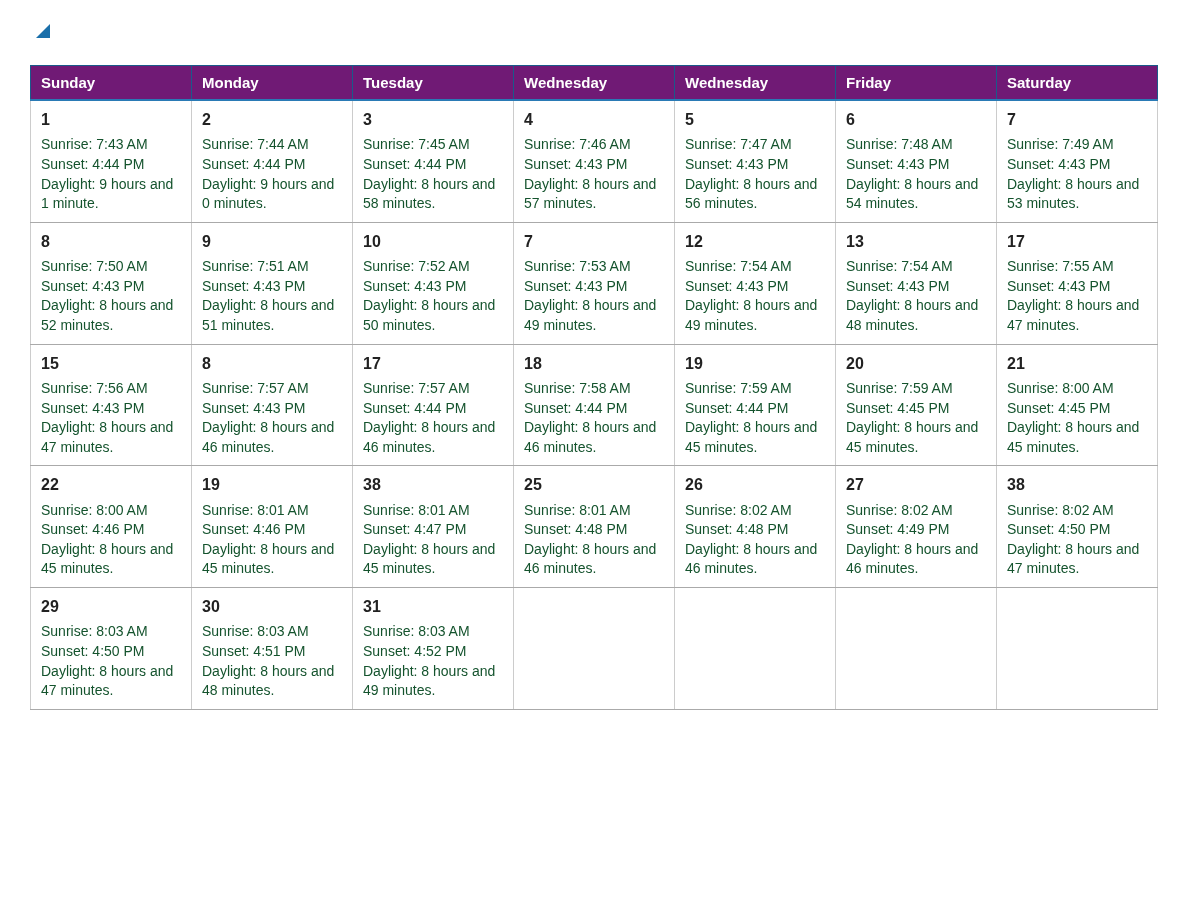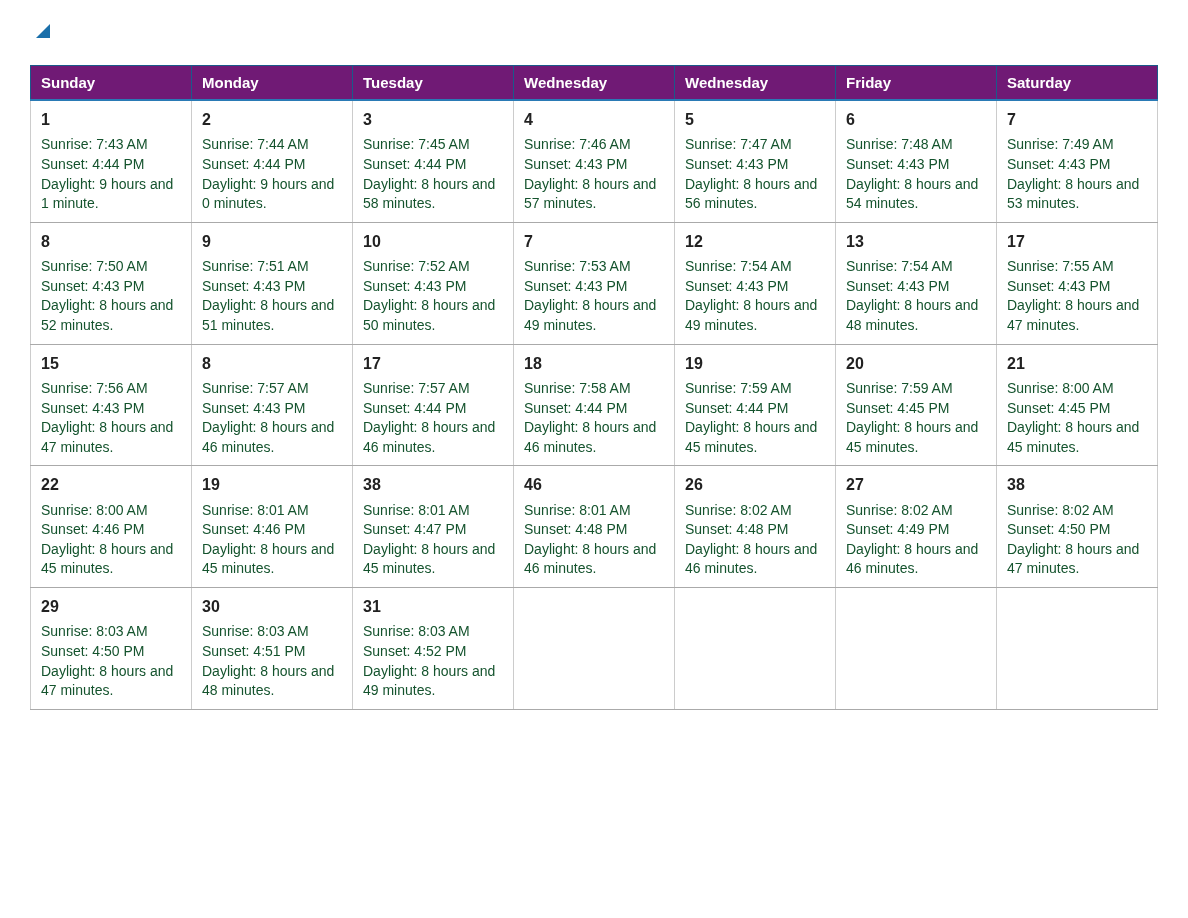--- a/index.html
+++ b/index.html
@@ -154,21 +154,21 @@
         <td><span class="day-number">17</span><span class="day-info">Sunrise: 7:57 AM<br>Sunset: 4:44 PM<br>Daylight: 8 hours and 46 minutes.</span></td>
         <td><span class="day-number">18</span><span class="day-info">Sunrise: 7:58 AM<br>Sunset: 4:44 PM<br>Daylight: 8 hours and 46 minutes.</span></td>
         <td><span class="day-number">19</span><span class="day-info">Sunrise: 7:59 AM<br>Sunset: 4:44 PM<br>Daylight: 8 hours and 45 minutes.</span></td>
         <td><span class="day-number">20</span><span class="day-info">Sunrise: 7:59 AM<br>Sunset: 4:45 PM<br>Daylight: 8 hours and 45 minutes.</span></td>
         <td><span class="day-number">21</span><span class="day-info">Sunrise: 8:00 AM<br>Sunset: 4:45 PM<br>Daylight: 8 hours and 45 minutes.</span></td>
       </tr>
       <tr>
         <td><span class="day-number">22</span><span class="day-info">Sunrise: 8:00 AM<br>Sunset: 4:46 PM<br>Daylight: 8 hours and 45 minutes.</span></td>
         <td><span class="day-number">19</span><span class="day-info">Sunrise: 8:01 AM<br>Sunset: 4:46 PM<br>Daylight: 8 hours and 45 minutes.</span></td>
         <td><span class="day-number">38</span><span class="day-info">Sunrise: 8:01 AM<br>Sunset: 4:47 PM<br>Daylight: 8 hours and 45 minutes.</span></td>
-        <td><span class="day-number">46</span><span class="day-info">Sunrise: 8:01 AM<br>Sunset: 4:48 PM<br>Daylight: 8 hours and 46 minutes.</span></td>
+        <td><span class="day-number">25</span><span class="day-info">Sunrise: 8:01 AM<br>Sunset: 4:48 PM<br>Daylight: 8 hours and 46 minutes.</span></td>
         <td><span class="day-number">26</span><span class="day-info">Sunrise: 8:02 AM<br>Sunset: 4:48 PM<br>Daylight: 8 hours and 46 minutes.</span></td>
         <td><span class="day-number">27</span><span class="day-info">Sunrise: 8:02 AM<br>Sunset: 4:49 PM<br>Daylight: 8 hours and 46 minutes.</span></td>
         <td><span class="day-number">38</span><span class="day-info">Sunrise: 8:02 AM<br>Sunset: 4:50 PM<br>Daylight: 8 hours and 47 minutes.</span></td>
       </tr>
       <tr>
         <td><span class="day-number">29</span><span class="day-info">Sunrise: 8:03 AM<br>Sunset: 4:50 PM<br>Daylight: 8 hours and 47 minutes.</span></td>
         <td><span class="day-number">30</span><span class="day-info">Sunrise: 8:03 AM<br>Sunset: 4:51 PM<br>Daylight: 8 hours and 48 minutes.</span></td>
         <td><span class="day-number">31</span><span class="day-info">Sunrise: 8:03 AM<br>Sunset: 4:52 PM<br>Daylight: 8 hours and 49 minutes.</span></td>
         <td class="empty"></td>
         <td class="empty"></td>

